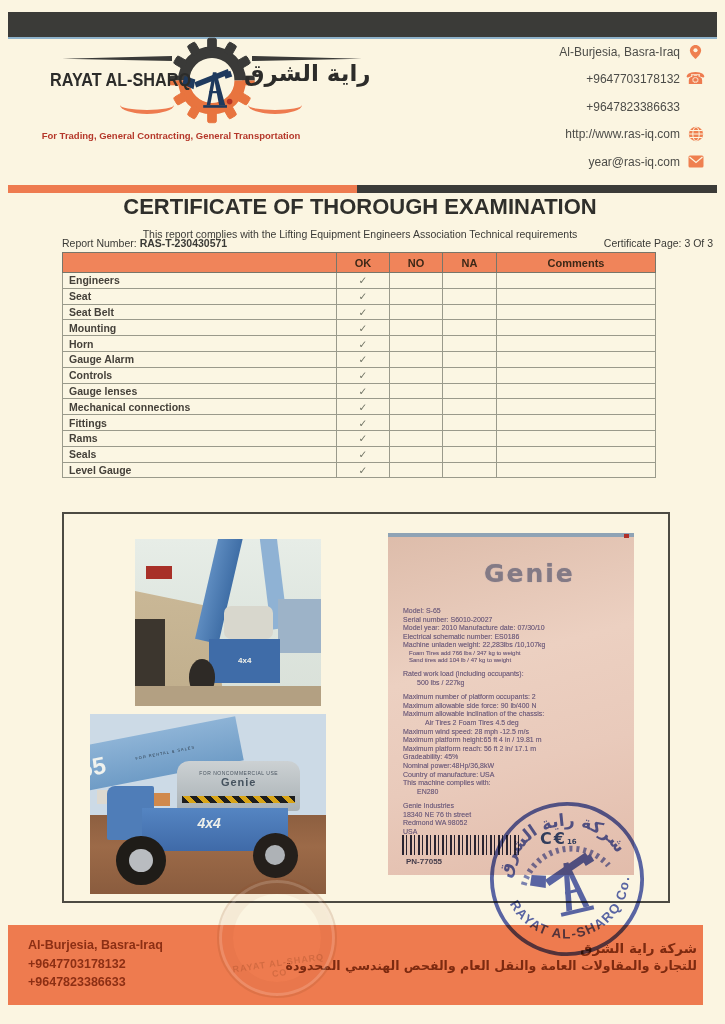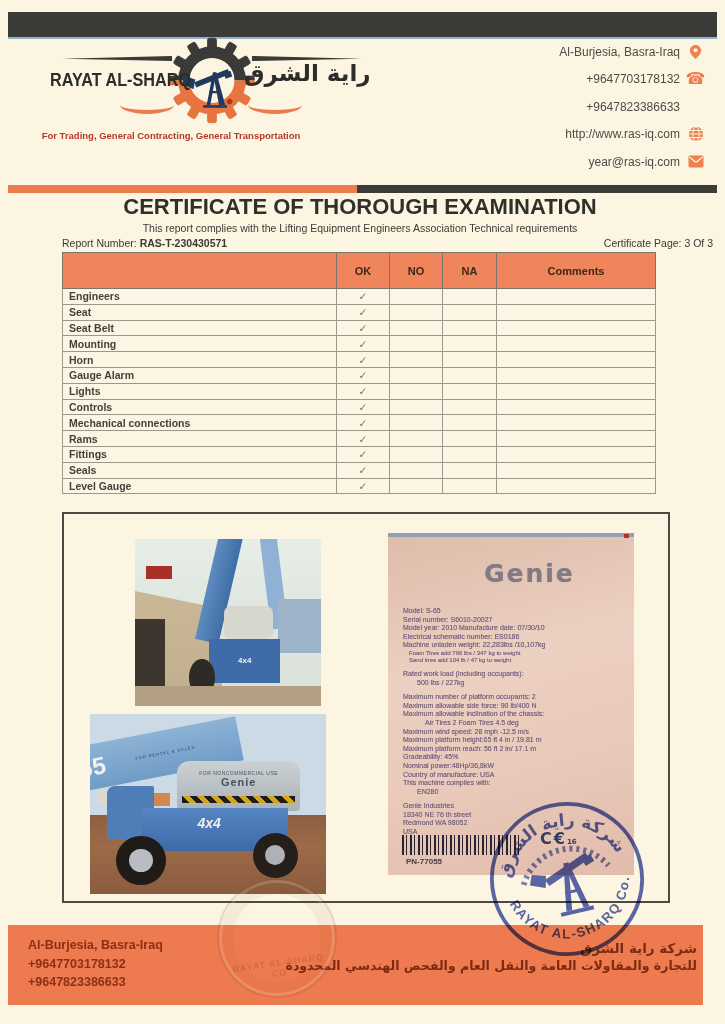--- a/index.html
+++ b/index.html
@@ -35,29 +35,29 @@
   .phone-glyph { font-family:"DejaVu Sans", sans-serif; color:var(--accent,#ef8050); font-size:16px; line-height:1; }
 
   
   .divider { left:8px; top:185px; width:709px; height:8px; display:flex; }
   .divider .o { width:349px; background:var(--accent,#e8734a); }
   .divider .d { flex:1; background:var(--bar-dark,#3b3b38); }
 
   
   .cert-title { left:60px; top:194px; width:600px; text-align:center; font-size:22px;
                 font-weight:bold; color:#2f2f2b; letter-spacing:0; }
-  .cert-sub { left:40px; top:222px; width:640px; text-align:center; font-size:10.5px; color:#3b3b37; }
+  .cert-sub { left:40px; top:228px; width:640px; text-align:center; font-size:10.5px; color:#3b3b37; }
   .report-row { left:62px; top:237px; width:651px; display:flex; justify-content:space-between;
                 font-size:10.5px; color:#3a3a36; }
   .report-row b { font-weight:bold; }
 
   
   .checklist { left:62px; top:252px; width:593px; border-collapse:collapse; table-layout:fixed; }
   .checklist th { background:var(--th-orange,#f0845a); color:#3d2817; font-size:11px; font-weight:bold;
-                  height:36px; border:1px solid #77766a; }
+                  height:20px; border:1px solid #77766a; }
   .checklist td { height:15.8px; border:1px solid #9a9a8b; font-size:10.5px; font-weight:bold;
                   color:#45413a; padding:0 0 0 6px; background:#fbf6e3; }
   .checklist td.c { text-align:center; padding:0; color:#717465; font-family:"DejaVu Sans", sans-serif; }
   .checklist { border:1px solid #55544a; }
 
   
   .imgbox { left:62px; top:512px; width:608px; height:391px; border:2px solid #4c4a42; }
   .photo { position:absolute; overflow:hidden; }
   .photo .abs { position:absolute; }
 
@@ -275,49 +275,49 @@
           <td class="c"></td>
         </tr>
         <tr>
           <td>Gauge Alarm</td>
           <td class="c">✓</td>
           <td class="c"></td>
           <td class="c"></td>
           <td class="c"></td>
         </tr>
         <tr>
-          <td>Lights</td>
-          <td class="c">✓</td>
-          <td class="c"></td>
-          <td class="c"></td>
-          <td class="c"></td>
-        </tr>
-        <tr>
           <td>Controls</td>
           <td class="c">✓</td>
           <td class="c"></td>
           <td class="c"></td>
           <td class="c"></td>
         </tr>
         <tr>
+          <td>Gauge lenses</td>
+          <td class="c">✓</td>
+          <td class="c"></td>
+          <td class="c"></td>
+          <td class="c"></td>
+        </tr>
+        <tr>
           <td>Mechanical connections</td>
           <td class="c">✓</td>
           <td class="c"></td>
           <td class="c"></td>
           <td class="c"></td>
         </tr>
         <tr>
+          <td>Fittings</td>
+          <td class="c">✓</td>
+          <td class="c"></td>
+          <td class="c"></td>
+          <td class="c"></td>
+        </tr>
+        <tr>
           <td>Rams</td>
-          <td class="c">✓</td>
-          <td class="c"></td>
-          <td class="c"></td>
-          <td class="c"></td>
-        </tr>
-        <tr>
-          <td>Fittings</td>
           <td class="c">✓</td>
           <td class="c"></td>
           <td class="c"></td>
           <td class="c"></td>
         </tr>
         <tr>
           <td>Seals</td>
           <td class="c">✓</td>
           <td class="c"></td>
           <td class="c"></td>

